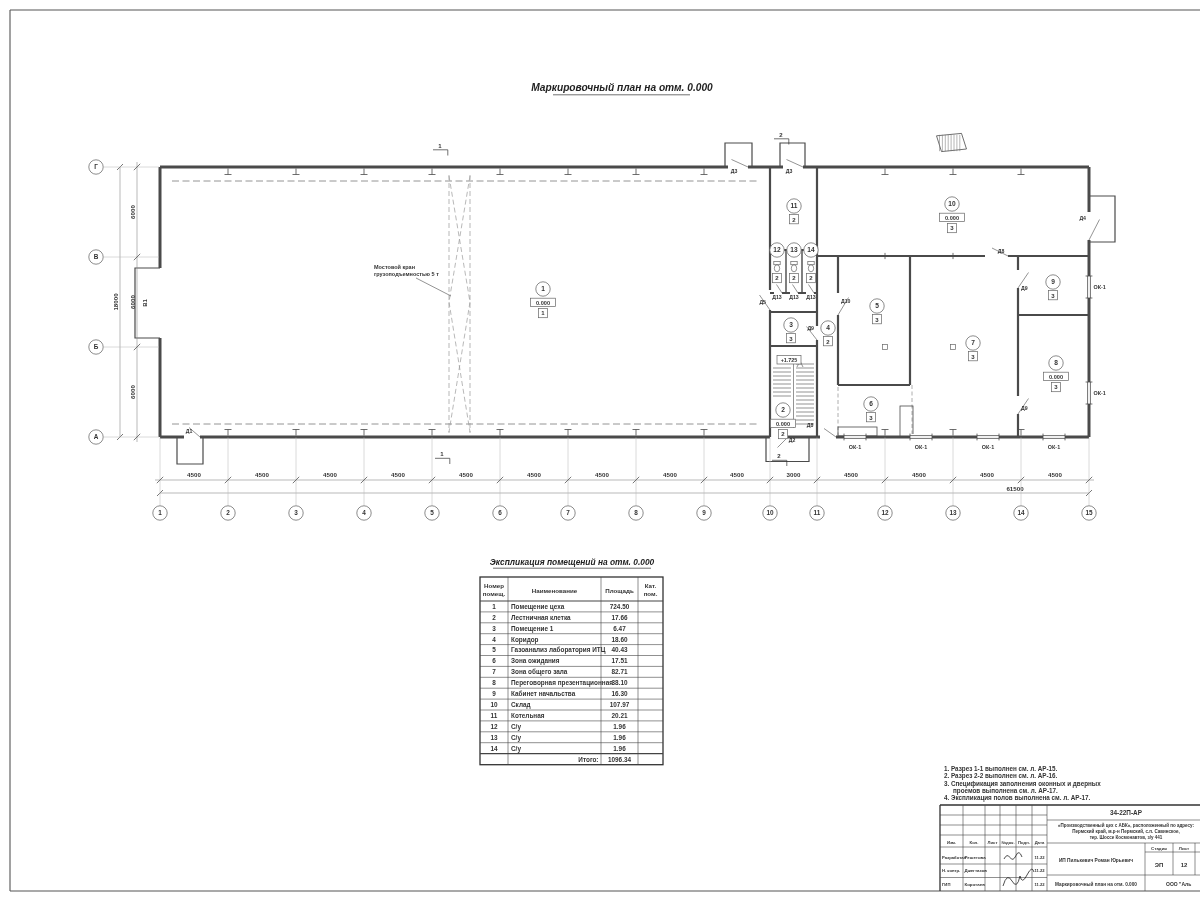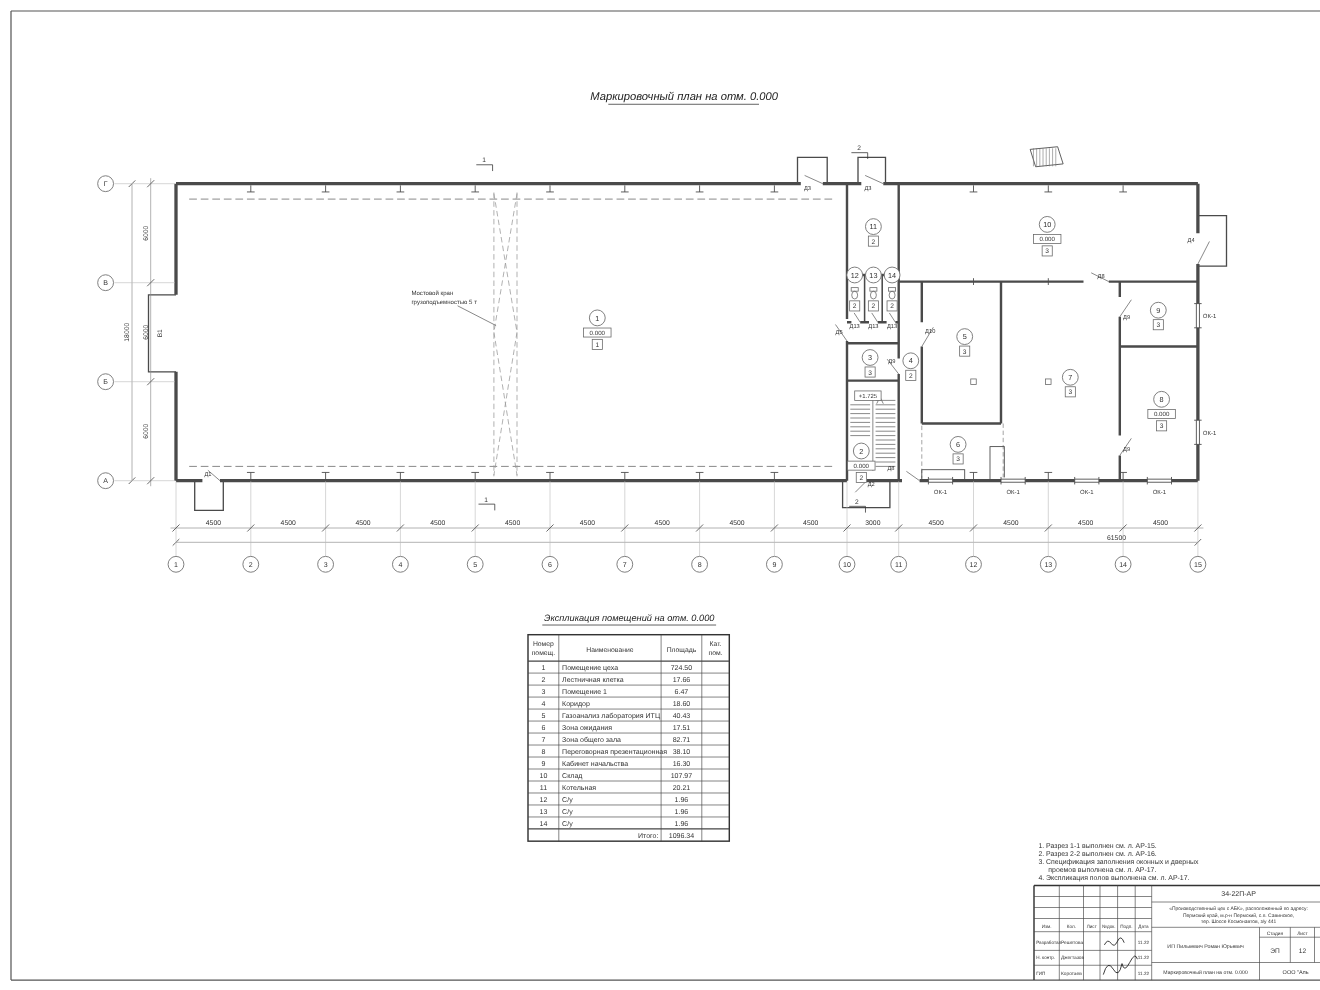--- a/index.html
+++ b/index.html
@@ -1,18 +1,18 @@
 <!DOCTYPE html>
 <html><head>
 <meta charset="utf-8">
 <style>
   html,body{margin:0;padding:0;background:#ffffff;}
   body{width:1200px;height:900px;overflow:hidden;position:relative;
        font-family:"Liberation Sans",sans-serif;}
-  .page{position:absolute;left:0;top:0;width:1052px;height:900px;background:#fff;}
+  .page{position:absolute;left:0;top:0;width:1052px;height:900px;background:#fff;font-weight:bold;}
   svg{position:absolute;left:0;top:0;}
   .tx{fill:#333;font-family:"Liberation Sans",sans-serif;}
   .tm{text-anchor:middle;}
   .te{text-anchor:end;}
   .it{font-style:italic;fill:#222;}
   .fr{stroke:#555;stroke-width:1.1;fill:none;}
   .wx{stroke:#4a4a4a;stroke-width:3;fill:none;}
   .wi{stroke:#4a4a4a;stroke-width:2.2;fill:none;}
   .wp{stroke:#4a4a4a;stroke-width:1.4;fill:none;}
   .wo{stroke:#4a4a4a;stroke-width:1.2;fill:none;}

